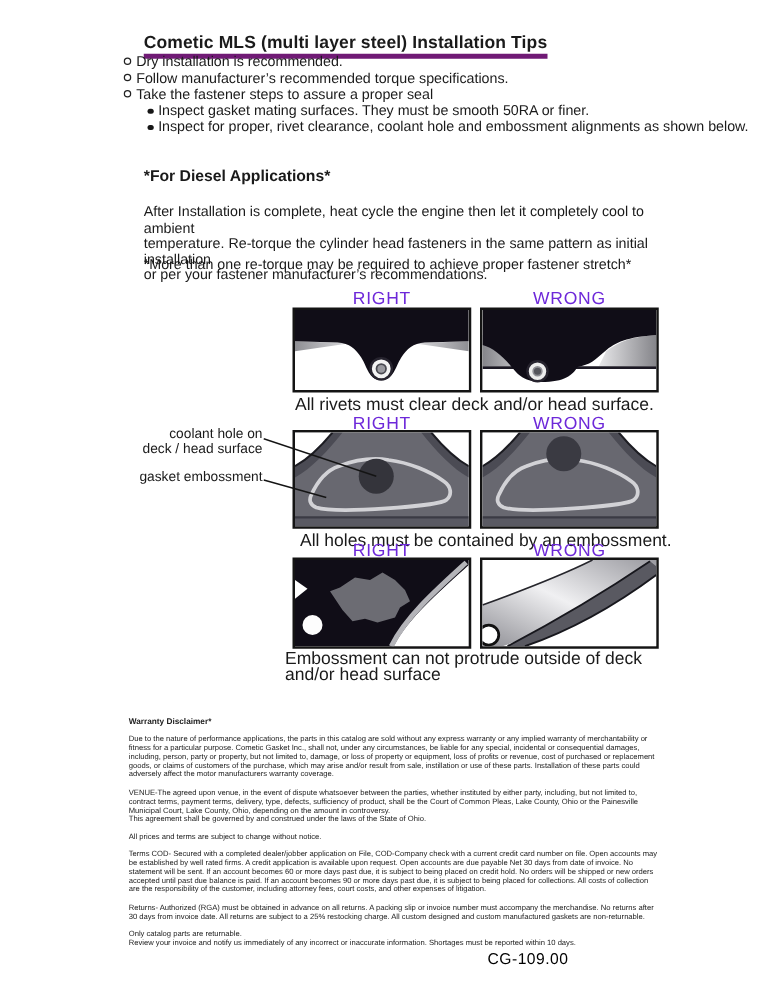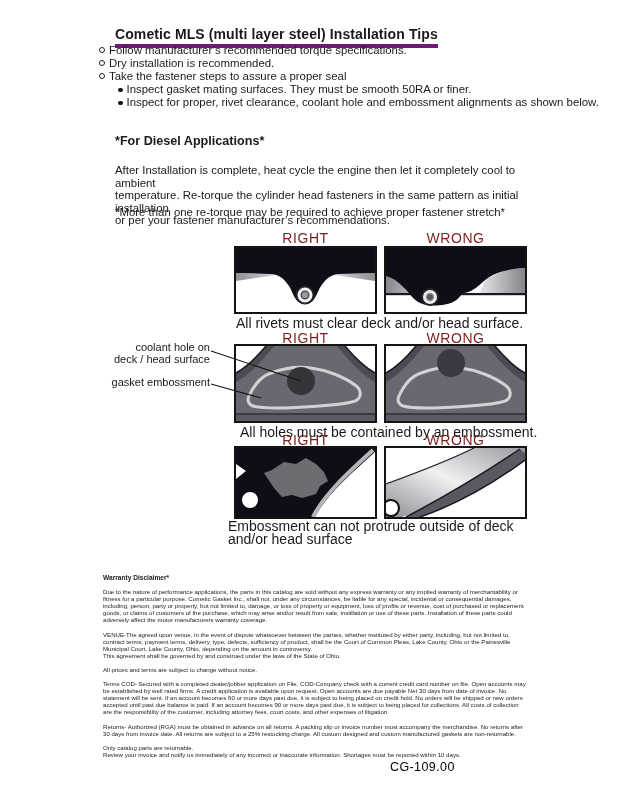--- a/index.html
+++ b/index.html
@@ -14,42 +14,42 @@
   }
   .bullets{font-size:11.4px;line-height:13.1px;}
   .brow{white-space:nowrap;}
   .sub{padding-left:19px;}
   .odot{display:inline-block;width:4px;height:4px;border:1px solid #222;border-radius:50%;
         margin-right:4px;vertical-align:1px;}
   .fdot{display:inline-block;width:4.5px;height:4.5px;background:#161616;border-radius:50%;
         margin-right:4px;vertical-align:1px;}
   .h2{font-size:12.6px;font-weight:bold;}
   .para{font-size:11.4px;line-height:12.6px;white-space:pre-line;width:416px;}
-  .figlabel{font-size:14px;letter-spacing:.6px;width:143px;text-align:center;color:#7f1d1d;}
+  .figlabel{font-size:14px;letter-spacing:.6px;width:143px;text-align:center;color:#6d28d9;}
   .figbox{width:139px;height:auto;border:2px solid #141414;background:#fff;line-height:0;}
   .figbox svg{display:block;}
   .caption{font-size:14px;line-height:13px;white-space:pre-line;}
   .sidelabel{font-size:11px;line-height:11.8px;width:110px;text-align:right;white-space:pre-line;}
   .legal{width:470px;font-size:6.1px;line-height:7.1px;color:#222;}
   .legal .lh{font-size:6.6px;font-weight:bold;margin-bottom:7px;}
   .legal p{margin:0 0 7px 0;white-space:pre-line;}
   .doccode{font-size:12.5px;letter-spacing:.4px;color:#000000;}
 </style>
 </head>
 <body>
 
 <div id="page">
 
   <div class="abs" style="left:115px;top:25px;">
     <span class="title">Cometic MLS (multi layer steel) Installation Tips</span>
   </div>
 
   <div class="abs bullets" style="left:99px;top:44px;">
+    <div class="brow"><span class="odot"></span><span>Dry installation is recommended.</span></div>
     <div class="brow"><span class="odot"></span><span>Follow manufacturer’s recommended torque specifications.</span></div>
-    <div class="brow"><span class="odot"></span><span>Dry installation is recommended.</span></div>
     <div class="brow"><span class="odot"></span><span>Take the fastener steps to assure a proper seal</span></div>
     <div class="brow sub"><span class="fdot"></span><span>Inspect gasket mating surfaces.  They must be smooth 50RA or finer.</span></div>
     <div class="brow sub"><span class="fdot"></span><span>Inspect for proper, rivet clearance, coolant hole and embossment alignments as shown below.</span></div>
   </div>
 
   <div class="abs h2" style="left:115px;top:118px;margin-top:16px;">*For Diesel Applications*</div>
   <div class="abs para" style="left:115px;top:164px;">After Installation is complete, heat cycle the engine then let it completely cool to ambient
 temperature. Re-torque the cylinder head fasteners in the same pattern as initial installation
 or per your fastener manufacturer’s recommendations.</div>
   <div class="abs para" style="left:115px;top:206px;">*More than one re-torque may be required to achieve proper fastener stretch*</div>

